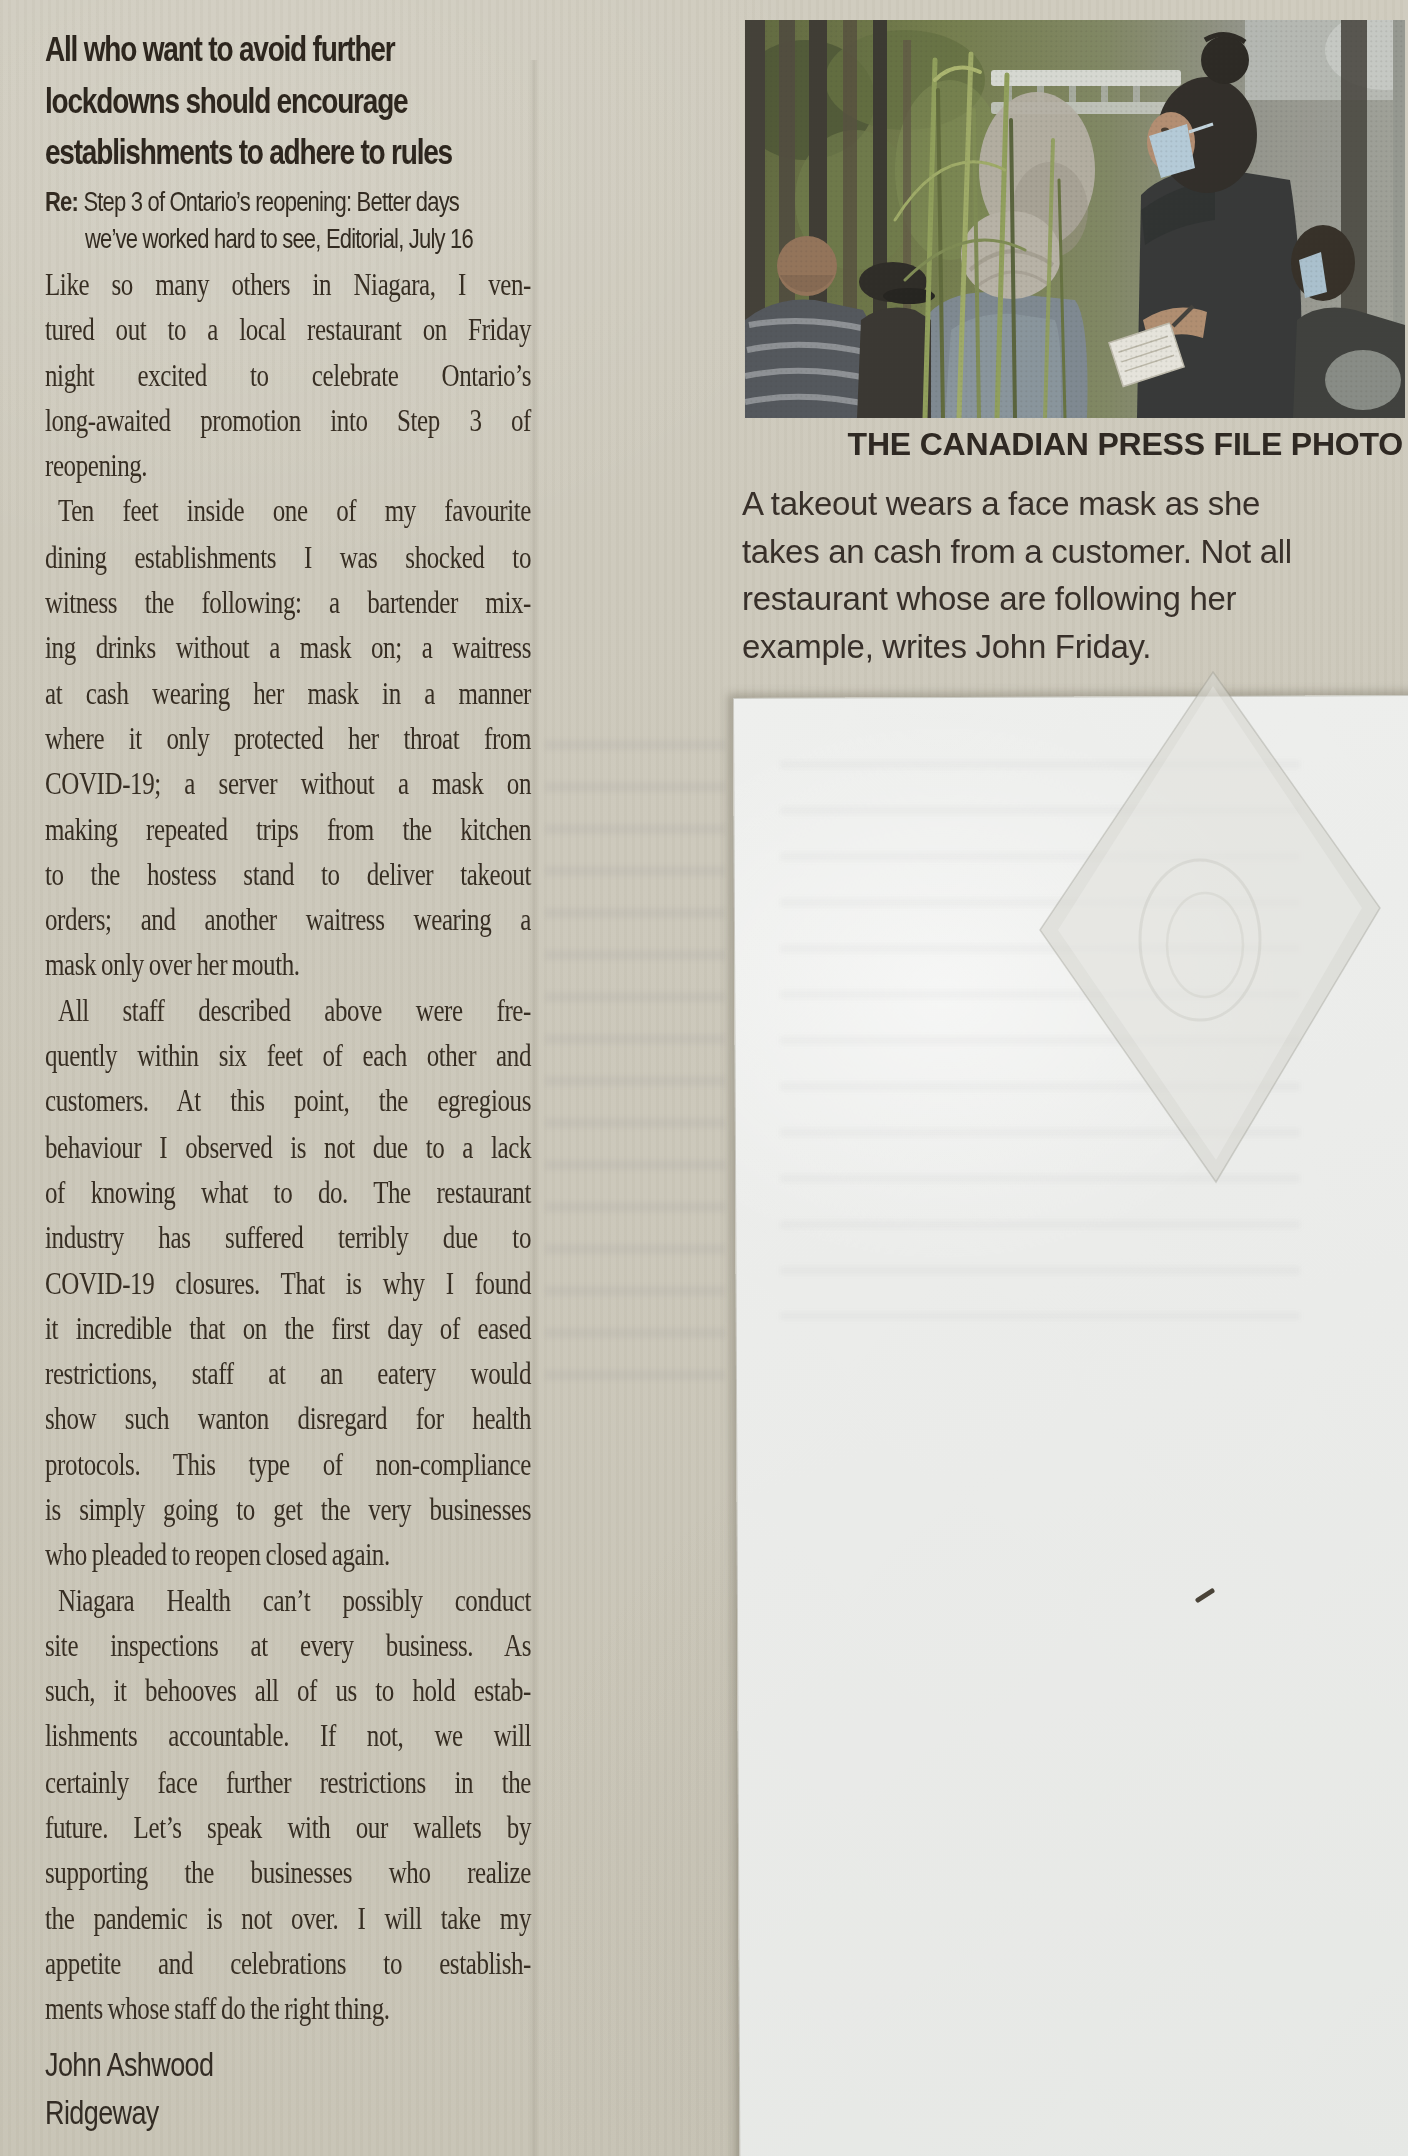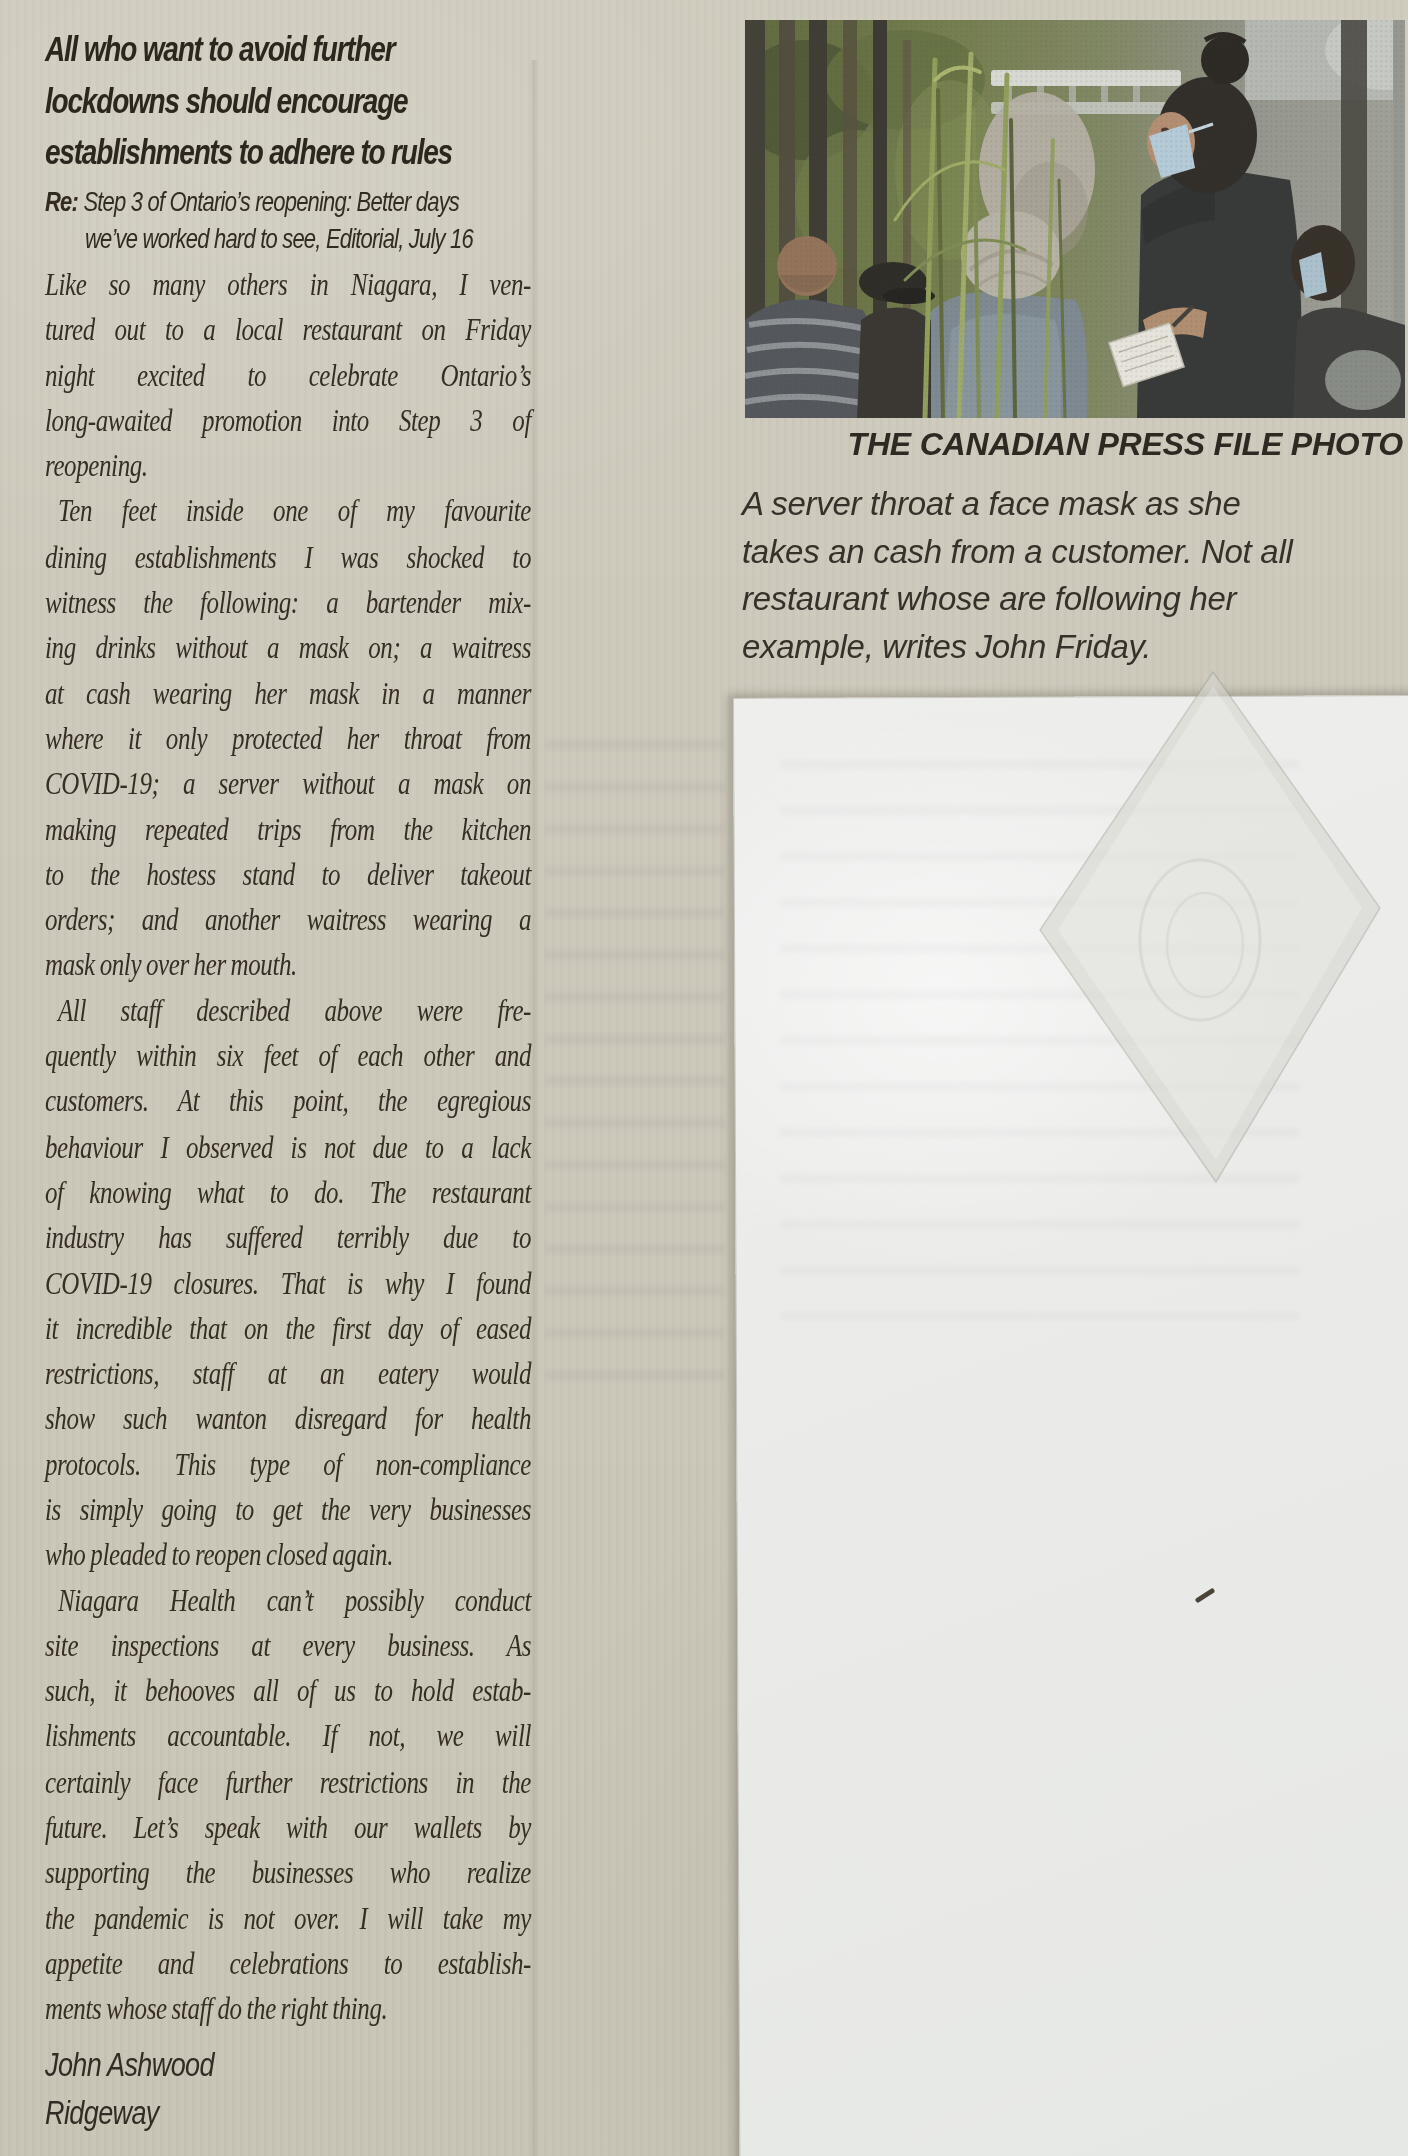--- a/index.html
+++ b/index.html
@@ -3,21 +3,20 @@
 <meta charset="utf-8">
 <style>
   html,body{margin:0;padding:0;background:#8a8578;}
   .page{
     position:relative; width:1408px; height:2156px; overflow:hidden;
     background:
       radial-gradient(ellipse 900px 600px at 18% 8%, rgba(255,255,255,0.10), rgba(255,255,255,0) 70%),
       radial-gradient(ellipse 1000px 900px at 85% 90%, rgba(96,90,74,0.10), rgba(96,90,74,0) 70%),
       linear-gradient(180deg, #d0ccbf 0%, #cdc9bc 40%, #c9c5b7 100%);
     font-family:"Liberation Sans", sans-serif;
-    font-style:italic;
   }
   .grain{
     position:absolute; inset:0; pointer-events:none;
     background:repeating-linear-gradient(90deg, rgba(118,112,96,0.035) 0 3px, rgba(255,255,255,0.02) 3px 8px);
     mix-blend-mode:multiply;
   }
   
   .col-scale{
     position:absolute; left:45px; top:25px; width:486px;
     transform:scale(1,1.25); transform-origin:0 0;
@@ -237,21 +236,21 @@
         <polygon points="554,240 576,232 582,272 560,278" fill="#a6bfd0"></polygon>
         <ellipse cx="618" cy="360" rx="38" ry="30" fill="#b8bcb6" opacity="0.6"></ellipse>
       </g>
       <rect x="0" y="0" width="660" height="398" fill="url(#ht)"></rect>
       <rect x="0" y="0" width="660" height="398" fill="#cfcbbf" opacity="0.10"></rect>
     </svg>
   </div>
 
   <div class="credit">THE CANADIAN PRESS FILE PHOTO</div>
   <div class="caption">
-      <div>A server throat a face mask as she</div>
+      <div>A takeout wears a face mask as she</div>
       <div>takes an cash from a customer. Not all</div>
       <div>restaurant whose are following her</div>
       <div>example, writes John Friday.</div>
     </div>
 
   <div class="crease"></div>
   <div class="white-paper"></div>
 
   <div class="ghost" style="left:545px; top:740px; width:180px; height:640px;
               background:repeating-linear-gradient(180deg, rgba(118,112,126,0.07) 0 10px, rgba(118,112,126,0) 10px 42px);

